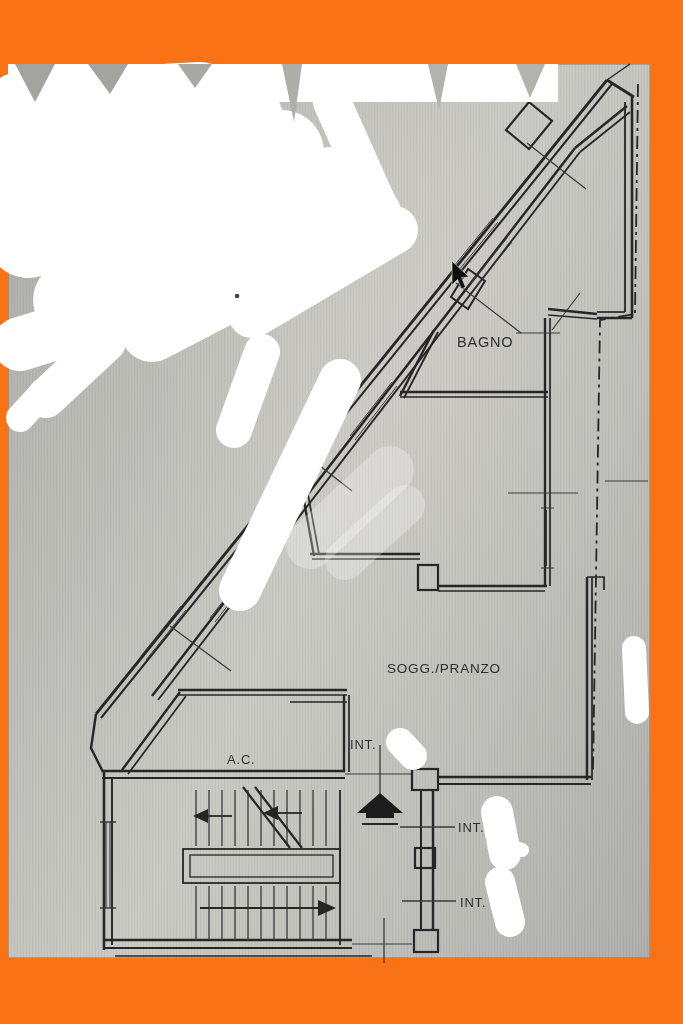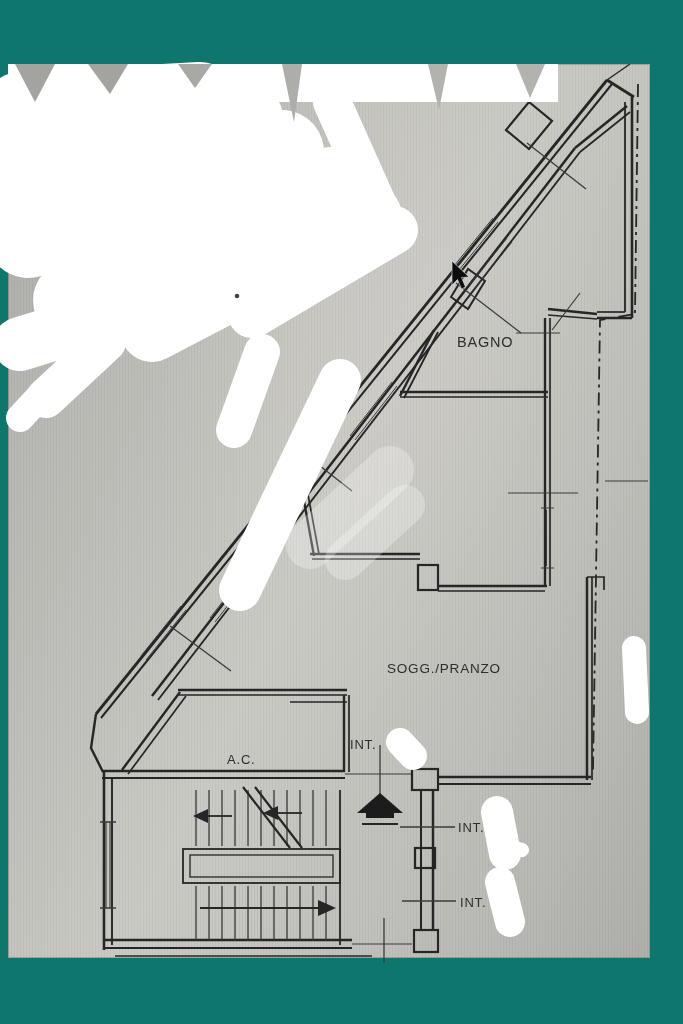--- a/index.html
+++ b/index.html
@@ -1,21 +1,21 @@
 <!DOCTYPE html>
 <html><head>
 <meta charset="utf-8">
 <style>
   html,body{margin:0;padding:0;}
   body{
     width:683px;height:1024px;position:relative;overflow:hidden;
     background:#ffffff;
     font-family:"Liberation Sans", sans-serif;
   }
-  .page{position:absolute;left:0;top:0;width:683px;height:1024px;background:#0f766e;}
+  .page{position:absolute;left:0;top:0;width:683px;height:1024px;background:#f97316;}
   .photo{
     position:absolute;left:8px;top:64px;width:642px;height:894px;
     background:
       radial-gradient(ellipse at 58% 28%, rgba(216,206,204,0.30) 0%, rgba(216,206,204,0) 45%),
       linear-gradient(115deg,#a6a7a3 0%,#b7b8b2 22%,#c7c8c2 50%,#bcbdb7 75%,#abaca7 100%);
     box-shadow: inset 0 0 0 1px rgba(90,90,85,0.35);
   }
   .photo::after{
     content:"";position:absolute;inset:0;
     background:repeating-linear-gradient(90deg, rgba(110,110,105,0.06) 0 1px, rgba(255,255,255,0.05) 1px 3px);

